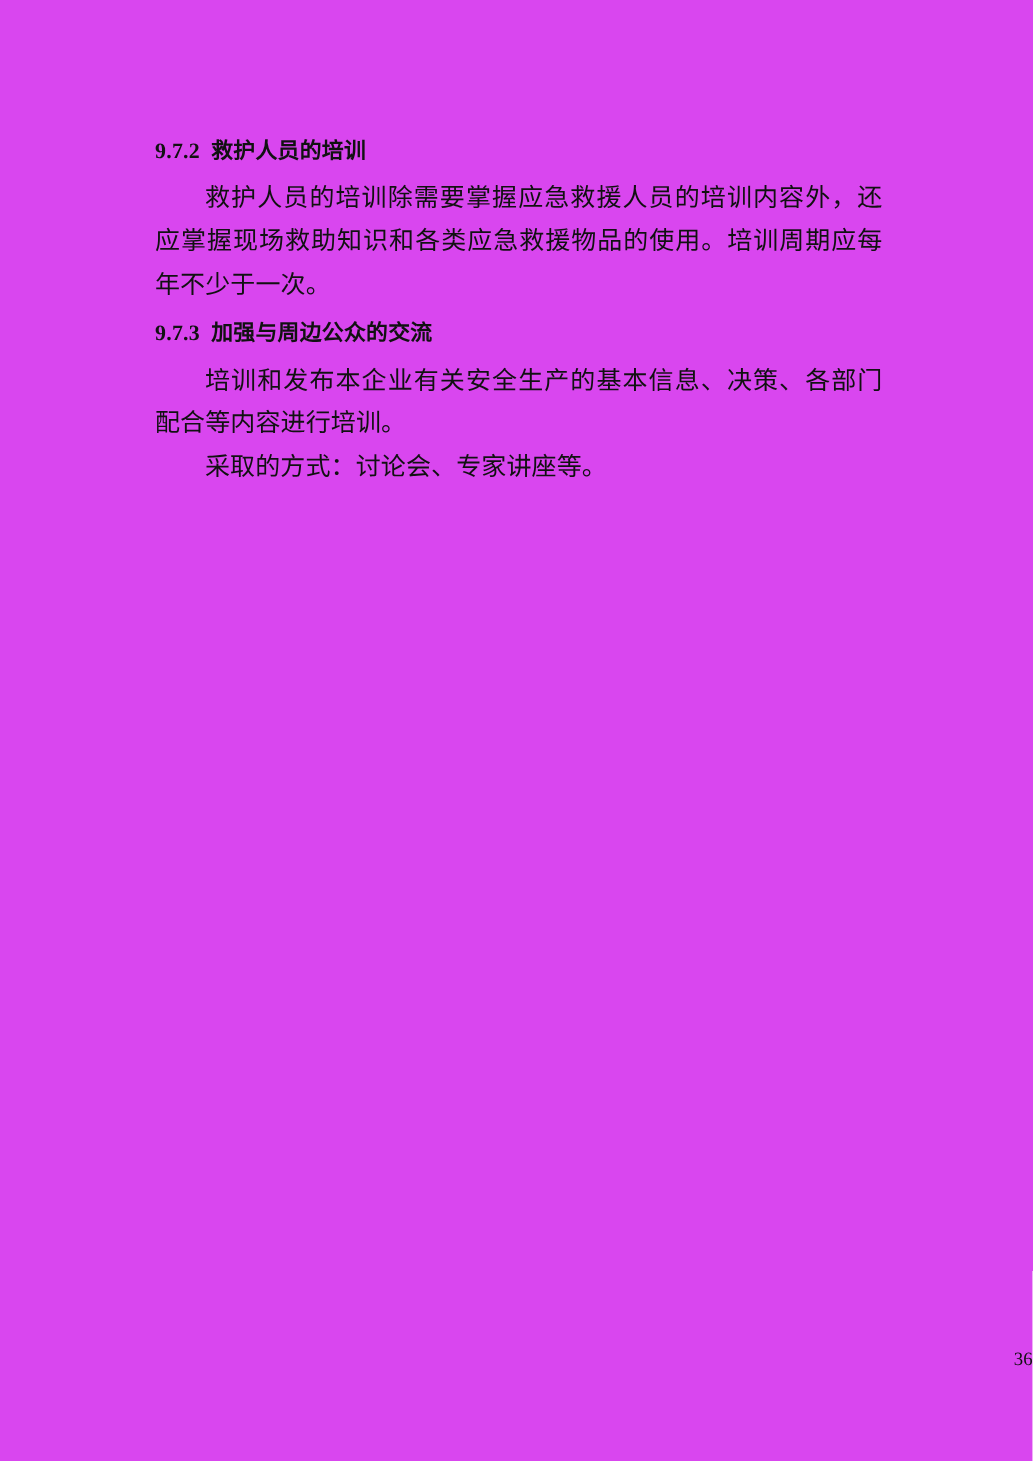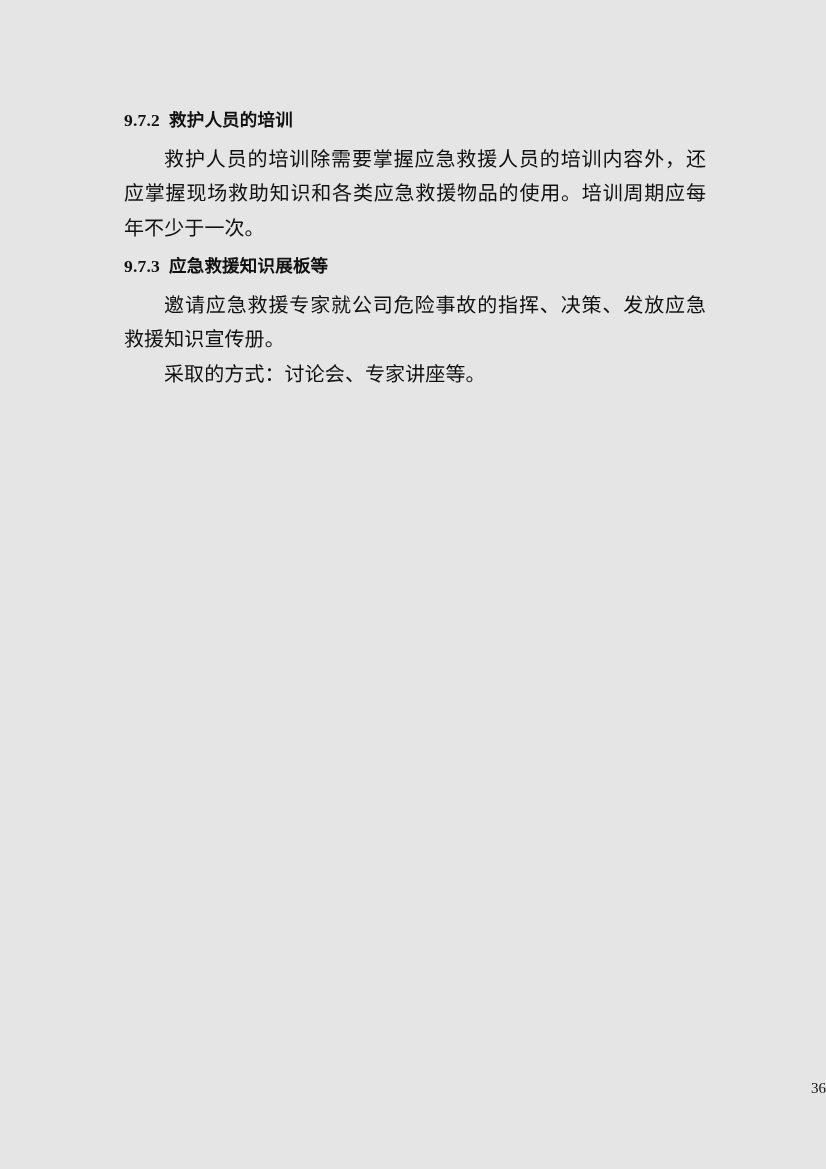--- a/index.html
+++ b/index.html
@@ -2,21 +2,21 @@
 <html lang="zh-CN"><head>
 <meta charset="utf-8">
 <style>
   * { margin: 0; padding: 0; box-sizing: border-box; }
   html, body { background: #ffffff; }
   .page {
     position: relative;
     width: 826px;
     height: 1169px;
     margin: 0 auto;
-    background: #e5e5e5;
+    background: #d946ef;
     color: #111111;
     font-family: "Liberation Serif", "DejaVu Serif", serif;
     overflow: hidden;
   }
   .content {
     position: absolute;
     left: 124px;
     top: 100px;
     width: 582px;
   }
@@ -54,22 +54,22 @@
 
 <div class="page">
   <div class="content">
 
     <div class="section">
       <h3 class="section-heading"><span class="heading-number">9.7.2</span><span class="heading-title">救护人员的培训</span></h3>
       <p class="para">救护人员的培训除需要掌握应急救援人员的培训内容外，还应掌握现场救助知识和各类应急救援物品的使用。培训周期应每年不少于一次。</p>
     </div>
 
     <div class="section">
-      <h3 class="section-heading"><span class="heading-number">9.7.3</span><span class="heading-title">应急救援知识展板等</span></h3>
-      <p class="para">邀请应急救援专家就公司危险事故的指挥、决策、发放应急救援知识宣传册。</p>
+      <h3 class="section-heading"><span class="heading-number">9.7.3</span><span class="heading-title">加强与周边公众的交流</span></h3>
+      <p class="para">培训和发布本企业有关安全生产的基本信息、决策、各部门配合等内容进行培训。</p>
       <p class="para">采取的方式：讨论会、专家讲座等。</p>
     </div>
 
 
   </div>
 
   <div class="page-footer">36</div>
 </div>
 
 </body></html>

